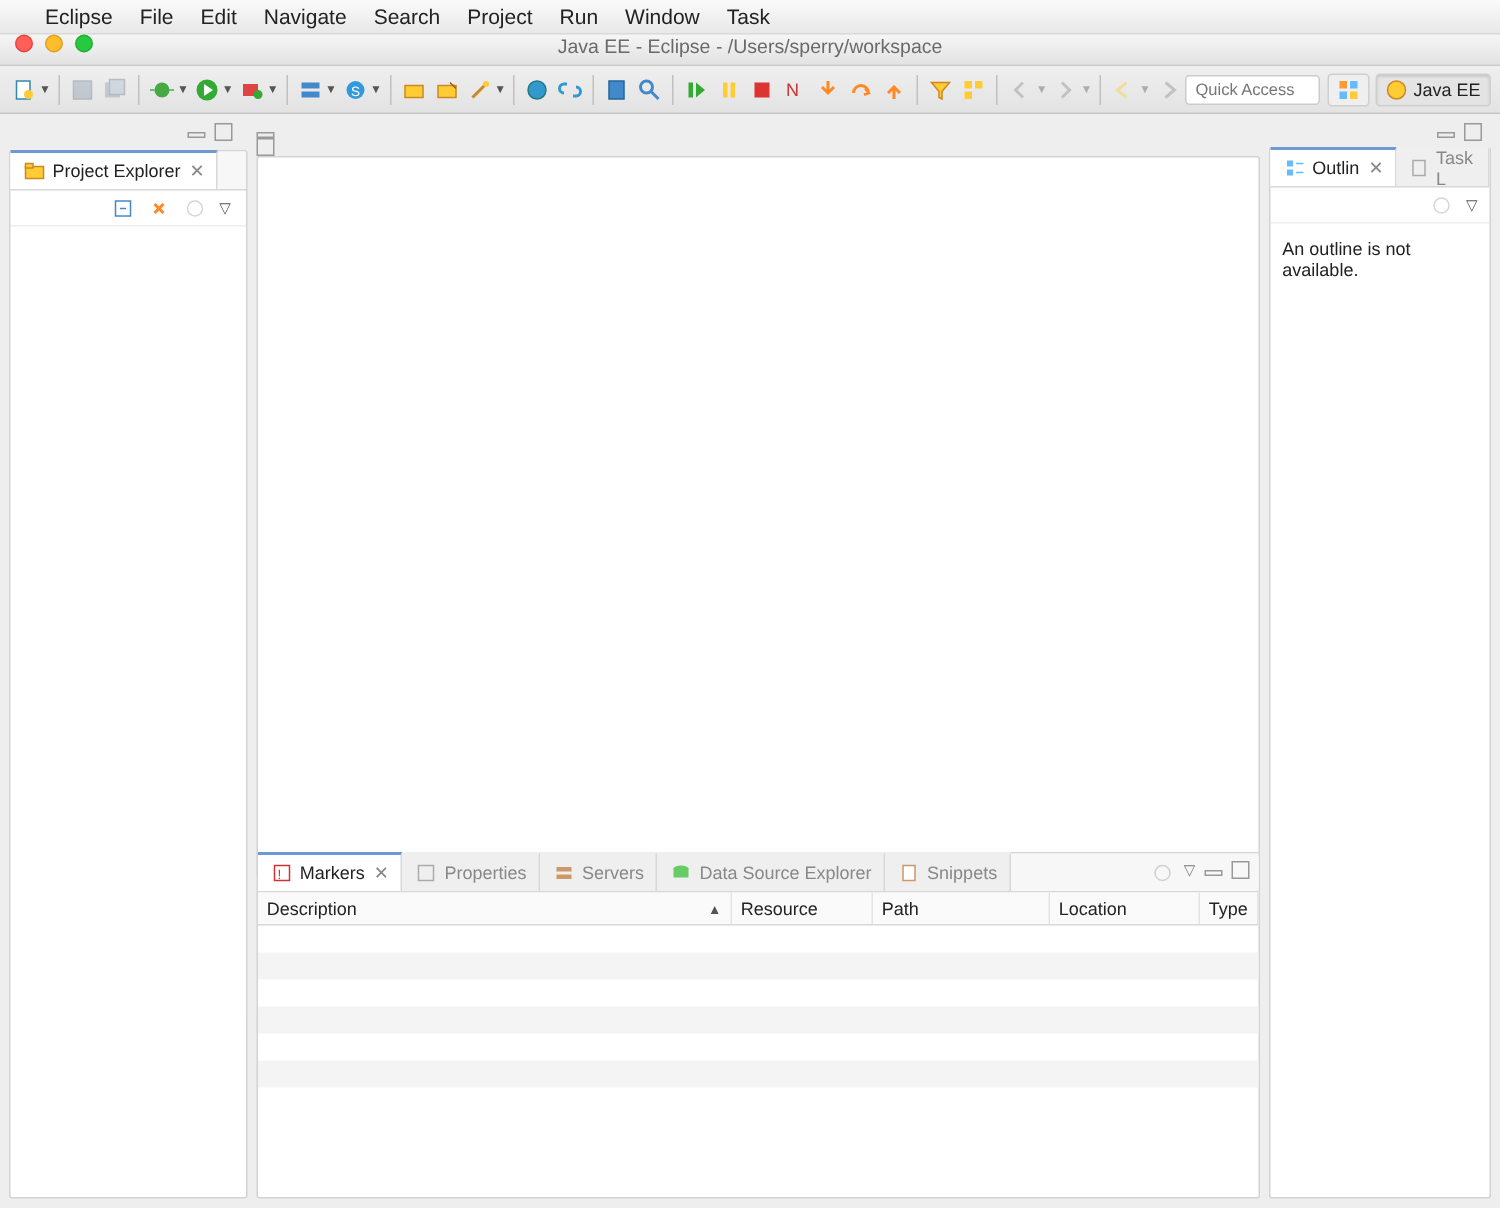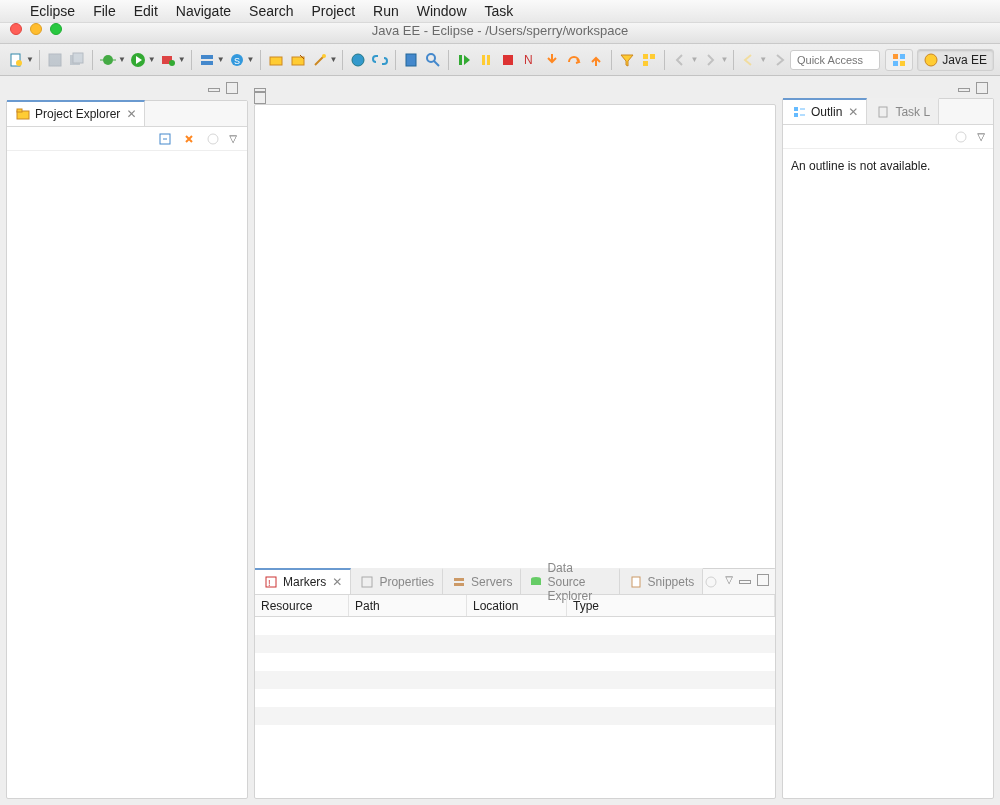--- a/index.html
+++ b/index.html
@@ -397,20 +397,24 @@
               <svg width="14" height="14">
                 <circle cx="7" cy="7" r="5" fill="none" stroke="#888"></circle>
               </svg>
             </span>
           <span style="font-size:10px;">▽</span>
           <div class="mmn"></div>
           <div class="mmx"></div>
         </div>
       </div>
       <div class="tablehead">
+        <div style="width:316px">
+            <span>Description</span>
+            <span class="sortcaret">▲</span>
+          </div>
         <div style="width:94px">Resource</div>
         <div style="width:118px">Path</div>
         <div style="width:100px">Location</div>
         <div style="flex:1">Type</div>
       </div>
       <div class="rows">
         <div class="row"></div>
         <div class="row"></div>
         <div class="row"></div>
         <div class="row"></div>

